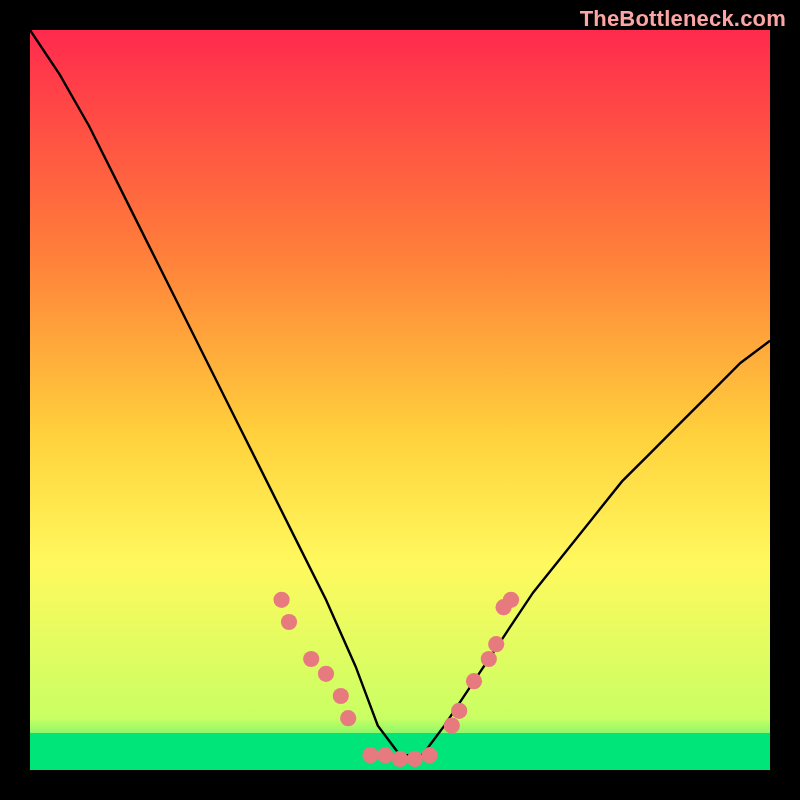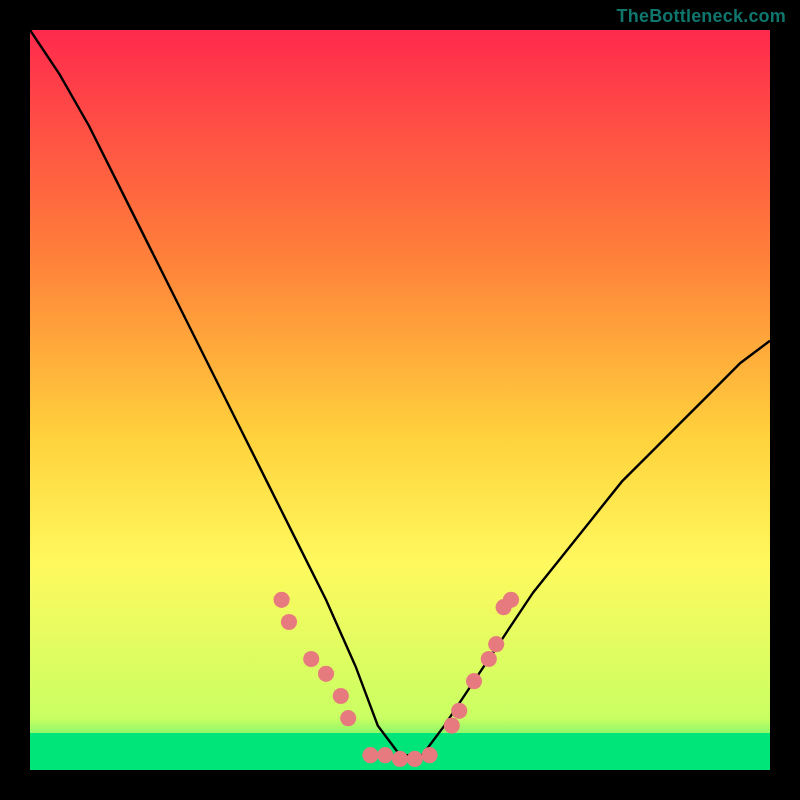--- a/index.html
+++ b/index.html
@@ -1,18 +1,18 @@
 <!DOCTYPE html>
 <html><head>
 <meta charset="utf-8">
 <style>
   html,body{margin:0;padding:0;width:800px;height:800px;overflow:hidden;background:#000;font-family:Arial,Helvetica,sans-serif}
   #stage{position:relative;width:800px;height:800px}
   #plot-area{position:absolute;left:30px;top:30px;width:740px;height:740px}
-  #watermark{position:absolute;top:6px;right:14px;color:#0f766e;font-size:18px;font-weight:600;letter-spacing:.2px;user-select:none}
+  #watermark{position:absolute;top:6px;right:14px;color:#fca5a5;font-size:22px;font-weight:600;letter-spacing:.2px;user-select:none}
   svg{display:block}
 </style>
 </head>
 <body>
 
 <div id="stage">
   <div id="watermark">TheBottleneck.com</div>
   <div id="plot-area">
     <svg id="chart-svg" width="740" height="740" viewBox="0 0 740 740" preserveAspectRatio="none">
       <defs>

